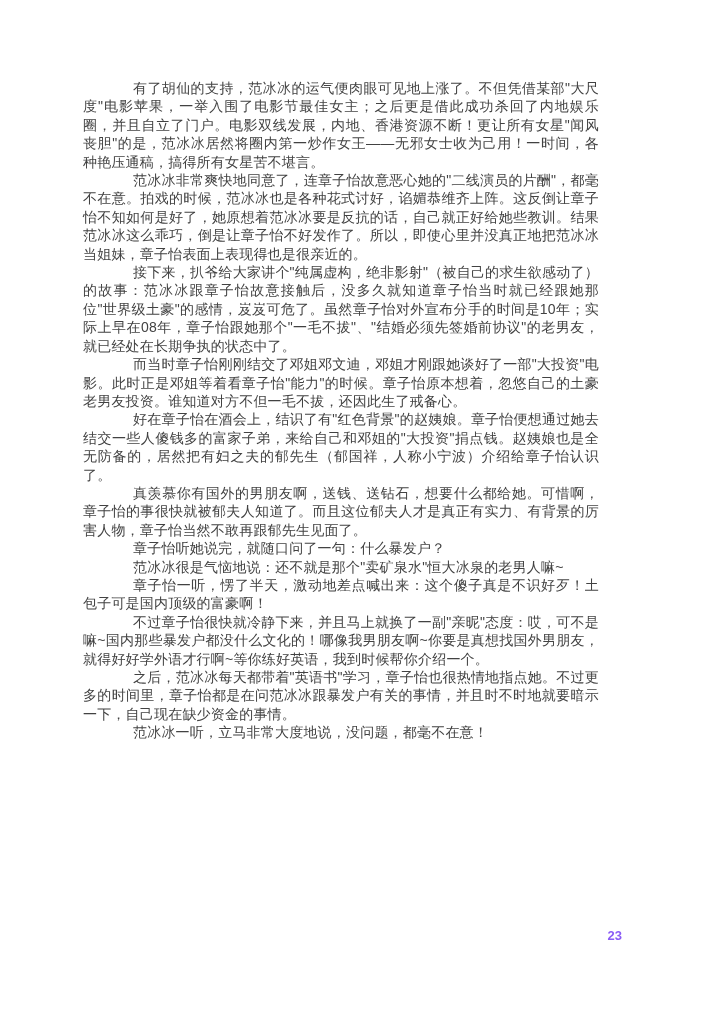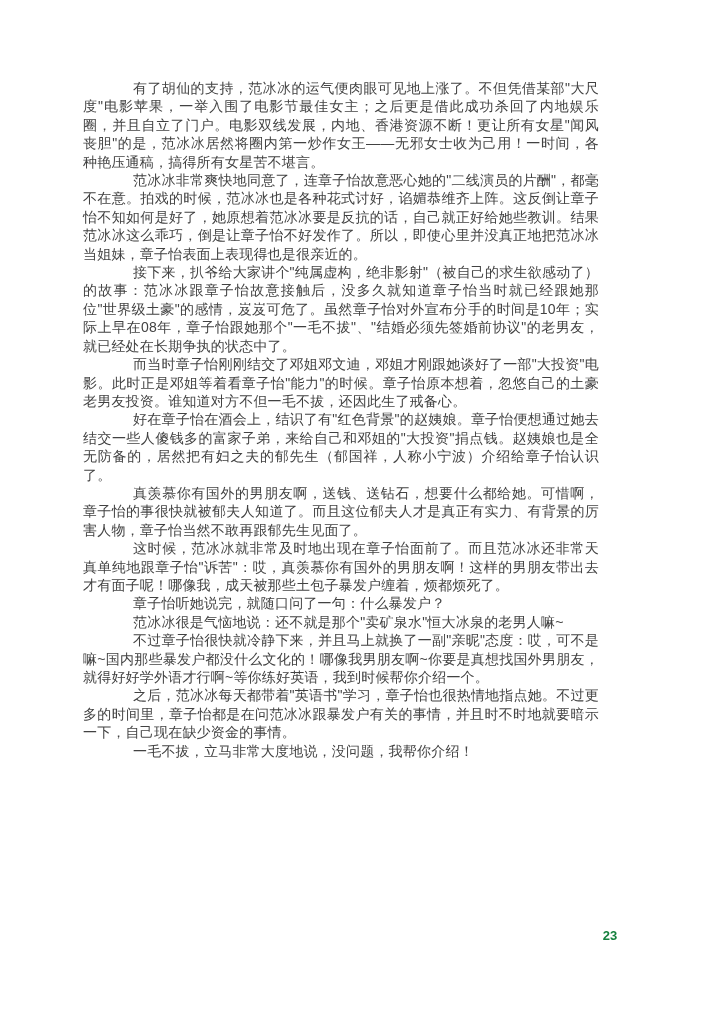--- a/index.html
+++ b/index.html
@@ -30,38 +30,38 @@
     margin: 0;
     padding: 0;
     text-indent: 50px;
     word-break: break-all;
   }
   .page-number {
     position: absolute;
     left: 598px;
     top: 928px;
     width: 24px;
-    color: #15803d;
+    color: #8b5cf6;
     font-size: 13px;
     font-weight: bold;
-    text-align: center;
+    text-align: right;
   }
 </style>
 </head>
 <body>
 
 <div class="page">
   <div class="text-block">
     <p>有了胡仙的支持，范冰冰的运气便肉眼可见地上涨了。不但凭借某部"大尺度"电影苹果，一举入围了电影节最佳女主；之后更是借此成功杀回了内地娱乐圈，并且自立了门户。电影双线发展，内地、香港资源不断！更让所有女星"闻风丧胆"的是，范冰冰居然将圈内第一炒作女王——无邪女士收为己用！一时间，各种艳压通稿，搞得所有女星苦不堪言。</p>
     <p>范冰冰非常爽快地同意了，连章子怡故意恶心她的"二线演员的片酬"，都毫不在意。拍戏的时候，范冰冰也是各种花式讨好，谄媚恭维齐上阵。这反倒让章子怡不知如何是好了，她原想着范冰冰要是反抗的话，自己就正好给她些教训。结果范冰冰这么乖巧，倒是让章子怡不好发作了。所以，即使心里并没真正地把范冰冰当姐妹，章子怡表面上表现得也是很亲近的。</p>
     <p>接下来，扒爷给大家讲个"纯属虚构，绝非影射"（被自己的求生欲感动了）的故事：范冰冰跟章子怡故意接触后，没多久就知道章子怡当时就已经跟她那位"世界级土豪"的感情，岌岌可危了。虽然章子怡对外宣布分手的时间是10年；实际上早在08年，章子怡跟她那个"一毛不拔"、"结婚必须先签婚前协议"的老男友，就已经处在长期争执的状态中了。</p>
     <p>而当时章子怡刚刚结交了邓姐邓文迪，邓姐才刚跟她谈好了一部"大投资"电影。此时正是邓姐等着看章子怡"能力"的时候。章子怡原本想着，忽悠自己的土豪老男友投资。谁知道对方不但一毛不拔，还因此生了戒备心。</p>
     <p>好在章子怡在酒会上，结识了有"红色背景"的赵姨娘。章子怡便想通过她去结交一些人傻钱多的富家子弟，来给自己和邓姐的"大投资"捐点钱。赵姨娘也是全无防备的，居然把有妇之夫的郁先生（郁国祥，人称小宁波）介绍给章子怡认识了。</p>
     <p>真羡慕你有国外的男朋友啊，送钱、送钻石，想要什么都给她。可惜啊，章子怡的事很快就被郁夫人知道了。而且这位郁夫人才是真正有实力、有背景的厉害人物，章子怡当然不敢再跟郁先生见面了。</p>
-    <p>这时候，范冰冰就非常及时地出现在章子怡面前了。而且范冰冰还非常天真单纯地跟章子怡"诉苦"：哎，真羡慕你有国外的男朋友啊！这样的男朋友带出去才有面子呢！哪像我，成天被那些土包子暴发户缠着，烦都烦死了。</p>
     <p>章子怡听她说完，就随口问了一句：什么暴发户？</p>
     <p>范冰冰很是气恼地说：还不就是那个"卖矿泉水"恒大冰泉的老男人嘛~</p>
+    <p>章子怡一听，愣了半天，激动地差点喊出来：这个傻子真是不识好歹！土包子可是国内顶级的富豪啊！</p>
     <p>不过章子怡很快就冷静下来，并且马上就换了一副"亲昵"态度：哎，可不是嘛~国内那些暴发户都没什么文化的！哪像我男朋友啊~你要是真想找国外男朋友，就得好好学外语才行啊~等你练好英语，我到时候帮你介绍一个。</p>
     <p>之后，范冰冰每天都带着"英语书"学习，章子怡也很热情地指点她。不过更多的时间里，章子怡都是在问范冰冰跟暴发户有关的事情，并且时不时地就要暗示一下，自己现在缺少资金的事情。</p>
-    <p>一毛不拔，立马非常大度地说，没问题，我帮你介绍！</p>
+    <p>范冰冰一听，立马非常大度地说，没问题，都毫不在意！</p>
   </div>
   <div class="page-number">23</div>
 </div>
 
 </body></html>

